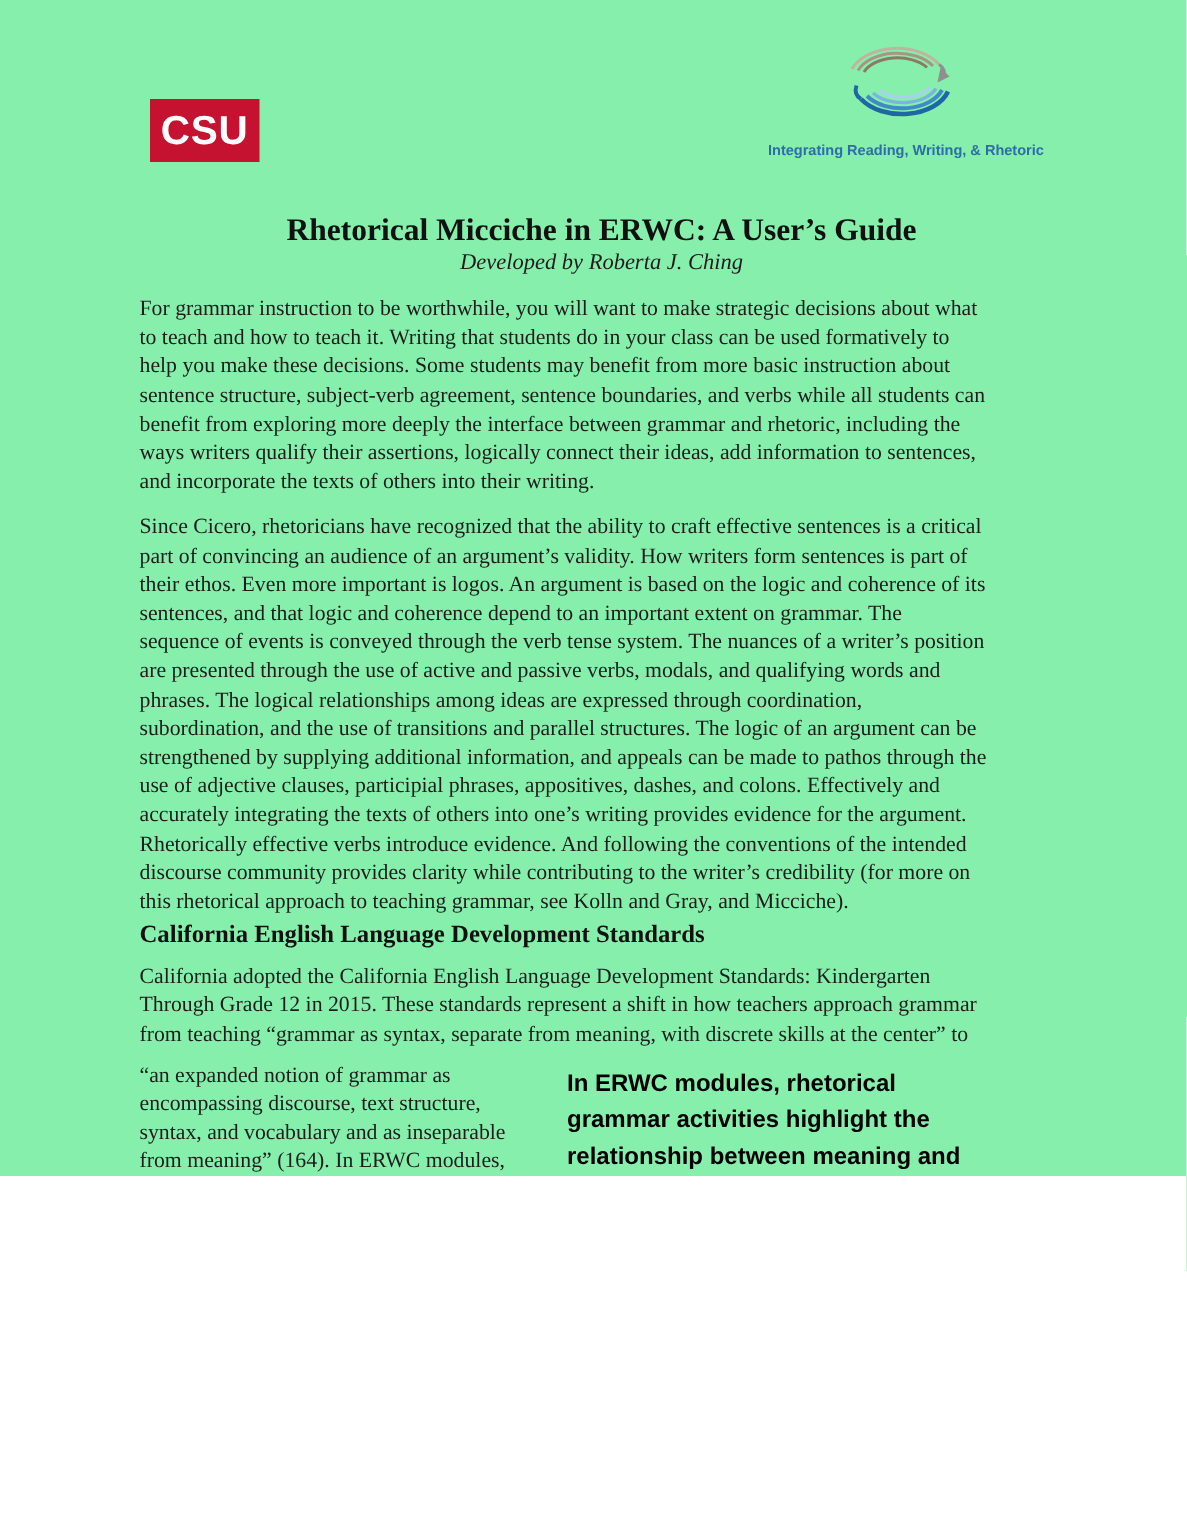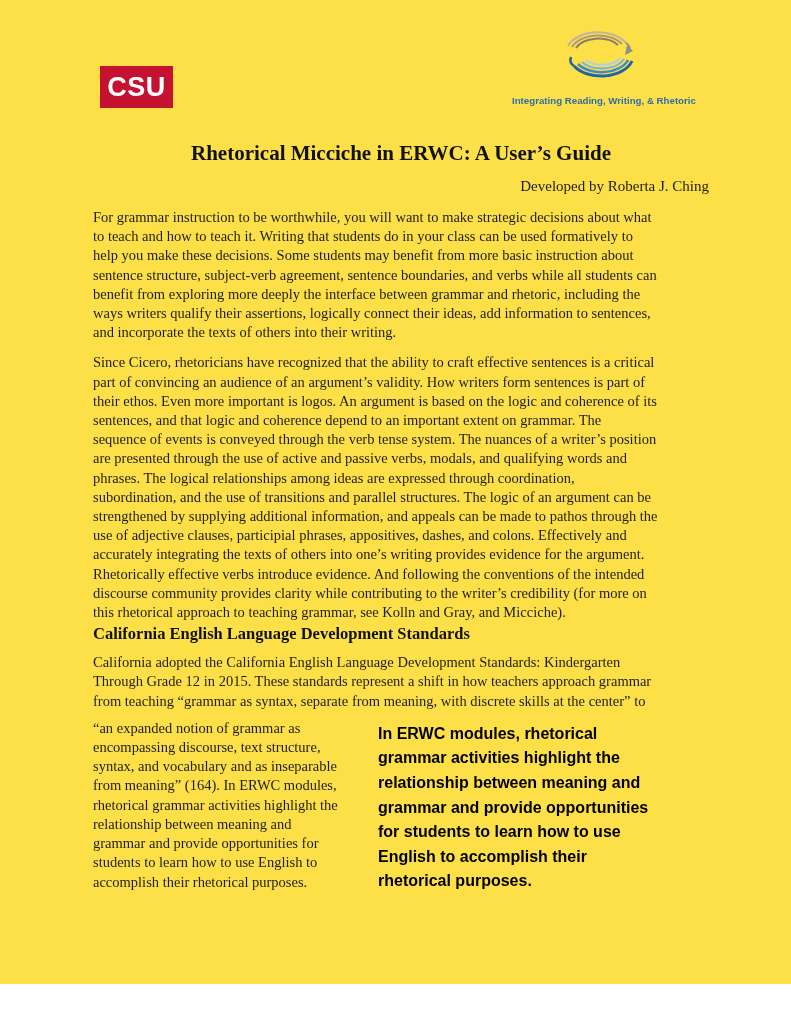--- a/index.html
+++ b/index.html
@@ -1,19 +1,19 @@
 <!DOCTYPE html>
 <html><head>
 <meta charset="utf-8">
 <style>
   html, body { margin:0; padding:0; background:#ffffff; }
   .page {
     position:relative;
-    width:791px; height:984px;
-    background:#fde047;
+    width:791px; height:784px;
+    background:#86efac;
     overflow:hidden;
     font-family:"Liberation Serif", serif;
     color:#1d1d1d;
   }
 
   
   .csu-logo {
     position:absolute; left:100px; top:66px;
     display:flex; align-items:center; gap:9px;
     font-family:"Liberation Sans", sans-serif;
@@ -43,21 +43,21 @@
     text-align:left; font-size:9.7px; font-weight:bold;
     color:#2e6da8; white-space:nowrap;
   }
 
   
   .content { position:absolute; left:93px; top:140px; width:616px; }
   .doc-title {
     margin:0; font-size:21px; font-weight:bold; line-height:26px;
     text-align:center; color:#111111;
   }
-  .byline { margin-top:11px; font-size:15px; line-height:19px; text-align:right; }
+  .byline { font-size:15px; line-height:19px; text-align:center;font-style:italic; }
   .para {
     margin:11px 0 0 0; font-size:14.5px; line-height:19.2px;
     white-space:pre; color:#1d1d1d;
   }
   .para-2 { margin-top:12px; }
   .section-heading {
     margin:1px 0 0 0; font-size:16.5px; font-weight:bold; line-height:21px;
     color:#111111;
   }
   .section-intro { margin-top:9px; }

